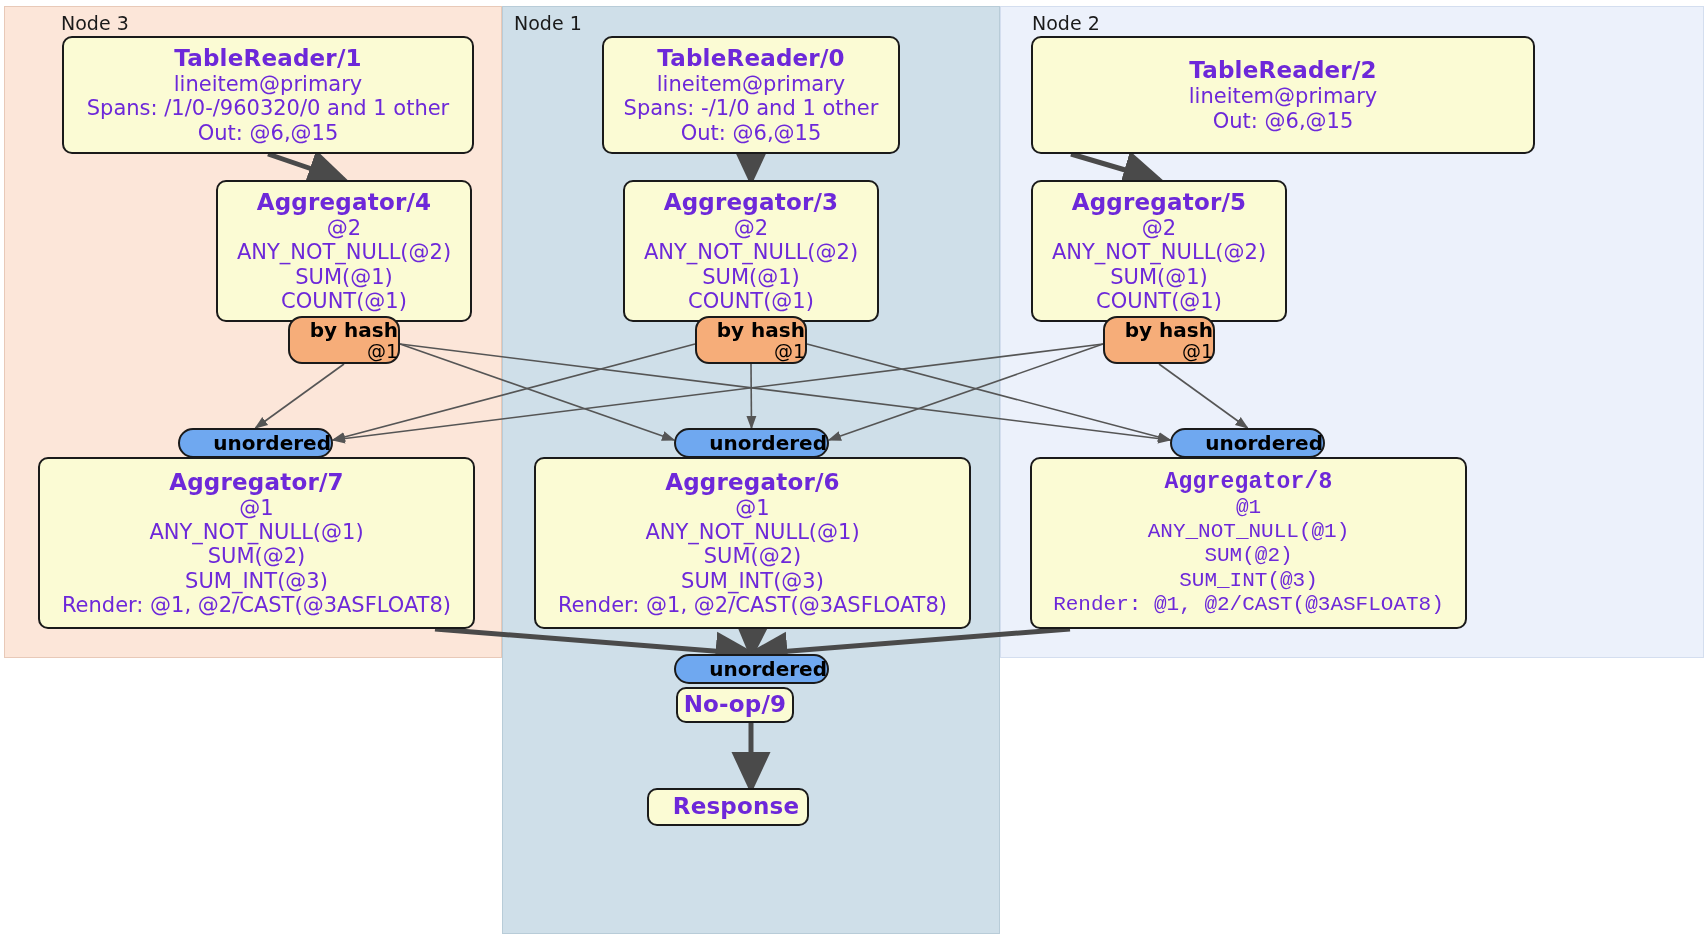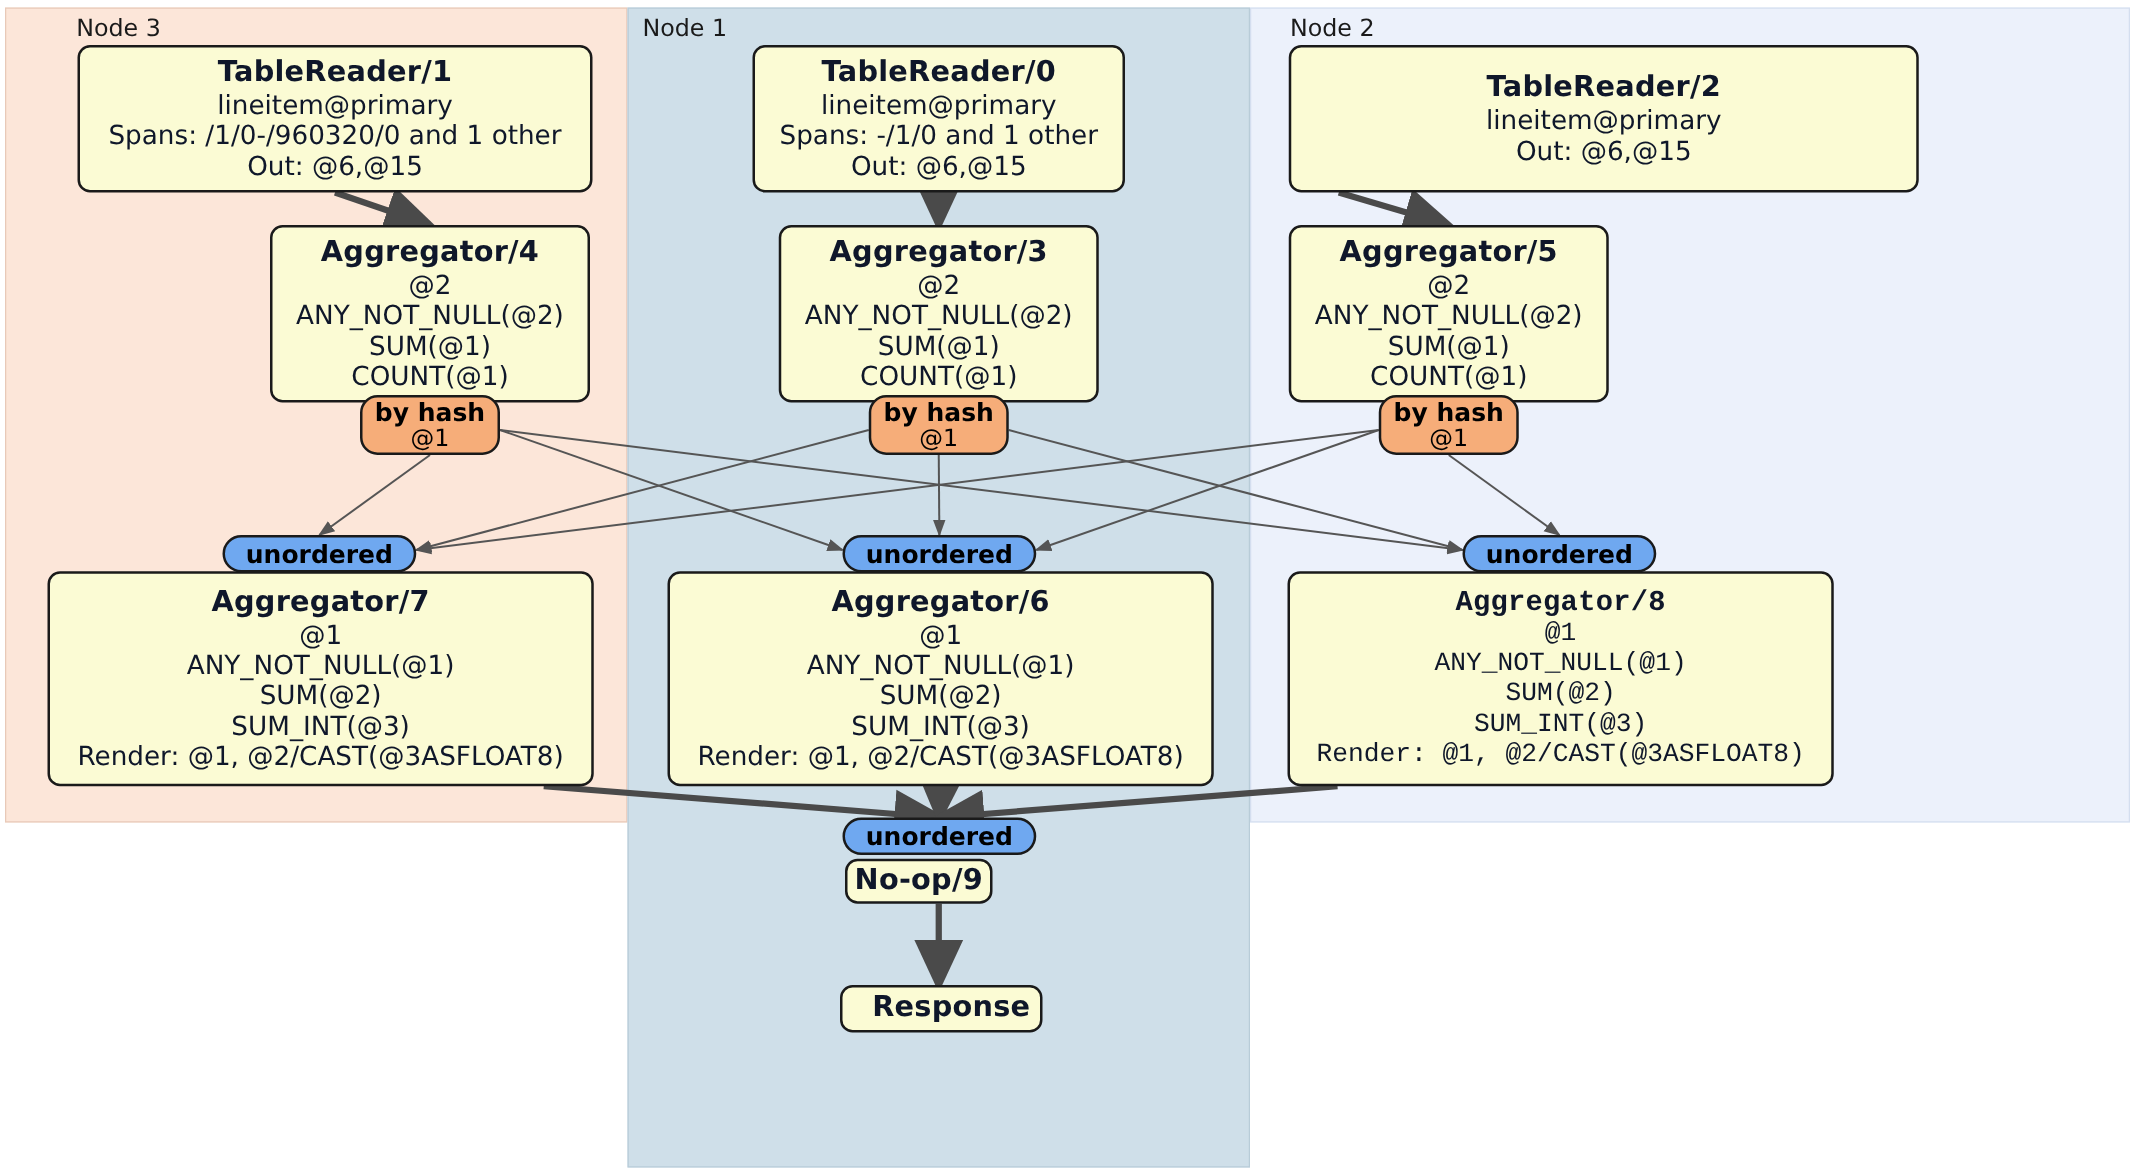--- a/index.html
+++ b/index.html
@@ -6,26 +6,26 @@
   body{font-family:"DejaVu Sans","Liberation Sans",sans-serif;}
   #stage{position:relative;width:1708px;height:940px;overflow:hidden;background:#ffffff;}
 
   .node-panel{position:absolute;box-sizing:border-box;}
   .node-label{position:absolute;font-size:19px;color:#1a1a1a;font-family:"DejaVu Sans","Liberation Sans",sans-serif;}
 
   svg.edges{position:absolute;left:0;top:0;width:1708px;height:940px;pointer-events:none;}
 
   .box{position:absolute;box-sizing:border-box;background:#fbfbd4;border:2px solid #1a1a1a;
        border-radius:10px;display:flex;flex-direction:column;align-items:center;justify-content:center;
-       text-align:center;color:#0f172a;}
+       text-align:center;color:#6d28d9;}
   .box .title{font-weight:bold;font-size:23px;line-height:1.18;letter-spacing:.2px;}
   .box .line{font-size:21px;line-height:1.16;white-space:nowrap;}
 
   .pill{position:absolute;box-sizing:border-box;border:2px solid #1a1a1a;border-radius:16px;
-        display:flex;flex-direction:column;align-items:center;justify-content:center;text-align:center;}
+        display:flex;flex-direction:column;align-items:flex-end;justify-content:center;text-align:center;}
   .pill .plabel{font-weight:bold;font-size:20px;line-height:1.1;color:#000;}
   .pill .psub{font-size:19px;line-height:1.1;color:#000;}
   .pill.hash{background:#f6ad79;border-radius:14px;}
   .pill.unordered{background:#6fa8f0;border-radius:18px;}
 </style>
 </head>
 <body>
 
 <div id="stage">
   <div id="panels">
@@ -123,21 +123,21 @@
         <div class="title">Aggregator/8</div>
         <div class="line">@1</div>
         <div class="line">ANY_NOT_NULL(@1)</div>
         <div class="line">SUM(@2)</div>
         <div class="line">SUM_INT(@3)</div>
         <div class="line">Render: @1, @2/CAST(@3ASFLOAT8)</div>
       </div>
       <div class="box" style="left: 676px; top: 687px; width: 118px; height: 36px;">
         <div class="title">No-op/9</div>
       </div>
-      <div class="box" style="left: 672px; top: 788px; width: 162px; height: 38px; padding-left: 16px;">
+      <div class="box" style="left: 647px; top: 788px; width: 162px; height: 38px; padding-left: 16px;">
         <div class="title">Response</div>
       </div>
       <div class="pill hash" style="left: 288px; top: 316px; width: 112px; height: 48px;">
         <div class="plabel">by hash</div>
         <div class="psub">@1</div>
       </div>
       <div class="pill hash" style="left: 695px; top: 316px; width: 112px; height: 48px;">
         <div class="plabel">by hash</div>
         <div class="psub">@1</div>
       </div>

